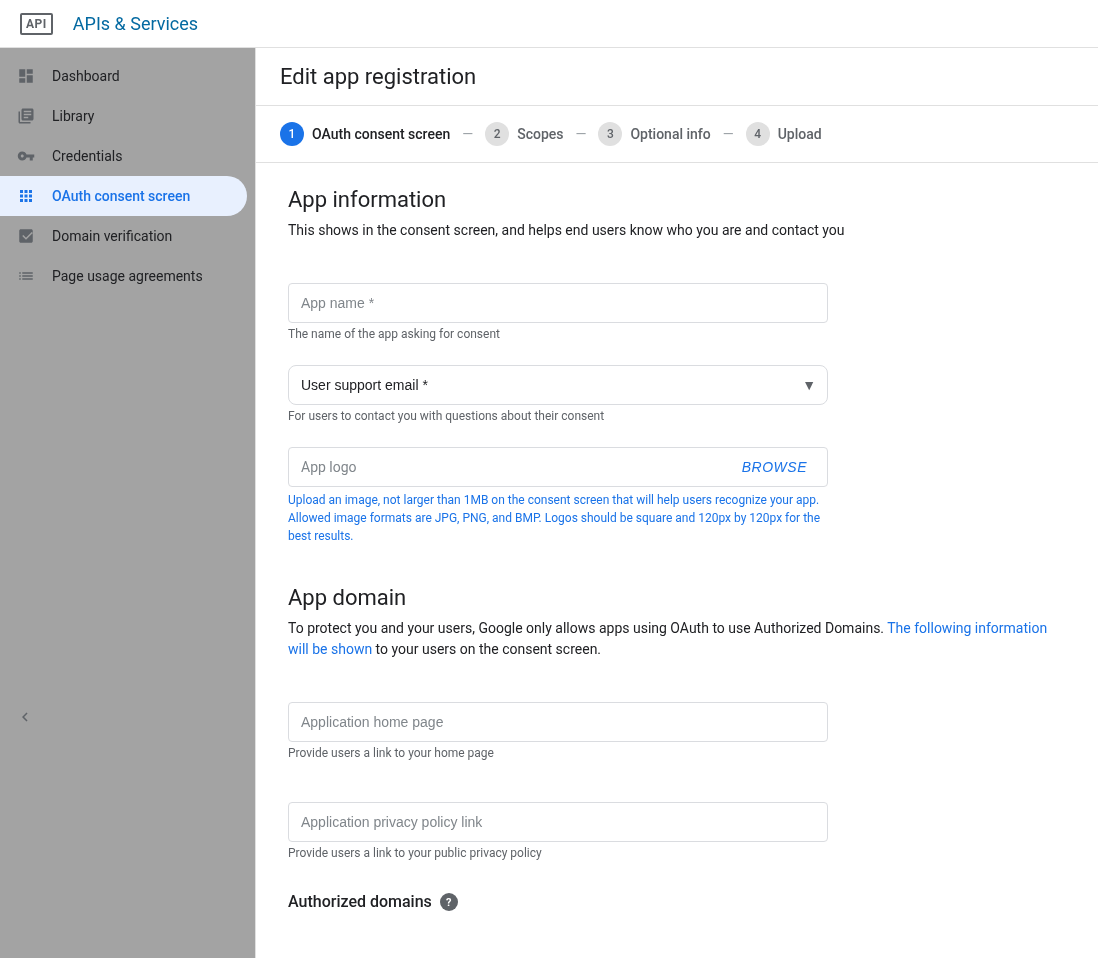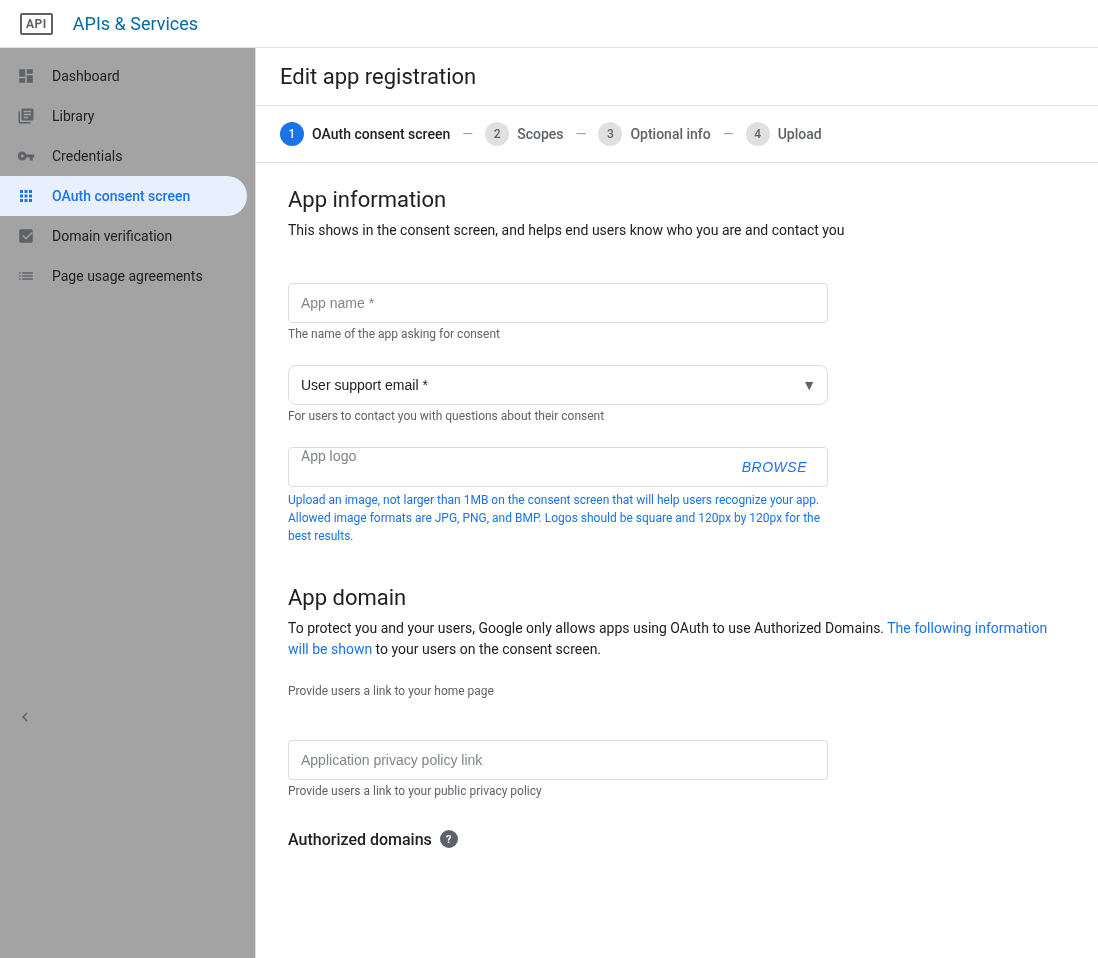--- a/index.html
+++ b/index.html
@@ -196,20 +196,21 @@
       margin-top: 4px;
     }
 
     
     .logo-upload {
       width: 540px;
       height: 40px;
       border: 1px solid #dadce0;
       border-radius: 4px;
       display: flex;
+      align-items: center;
       padding: 0 12px;
       background: #fff;
     }
     .logo-upload-label {
       flex: 1;
       font-size: 14px;
       color: #80868b;
     }
     .browse-btn {
       font-size: 14px;
@@ -244,21 +245,21 @@
       border-radius: 2px;
       margin-right: 8px;
       letter-spacing: 0.5px;
     }
 
     .authorized-domains-section {
       margin-top: 32px;
     }
     .authorized-domains-title {
       display: flex;
-      align-items: flex-start;
+      align-items: flex-end;
       font-size: 16px;
       font-weight: 500;
       color: #202124;
     }
     .help-circle {
       display: inline-flex;
       align-items: center;
       justify-content: center;
       width: 18px;
       height: 18px;
@@ -403,20 +404,21 @@
         <p class="logo-hint">Upload an image, not larger than 1MB on the consent screen that will help users recognize your app. Allowed image formats are JPG, PNG, and BMP. Logos should be square and 120px by 120px for the best results.</p>
       </div>
 
       <div class="section-gap">
         <h2 class="section-title">App domain</h2>
         <p class="section-desc">
           To protect you and your users, Google only allows apps using OAuth to use Authorized Domains. <span style="color:#1a73e8;">The following information will be shown</span> to your users on the consent screen.
         </p>
 
         <div class="form-group">
+          <input class="form-input" type="text" placeholder="Application home page" style="">
           <p class="field-hint">Provide users a link to your home page</p>
         </div>
 
         <div class="form-group">
           <input class="form-input" type="text" placeholder="Application privacy policy link" style="">
           <p class="field-hint">Provide users a link to your public privacy policy</p>
         </div>
 
 
         <div class="authorized-domains-section">

